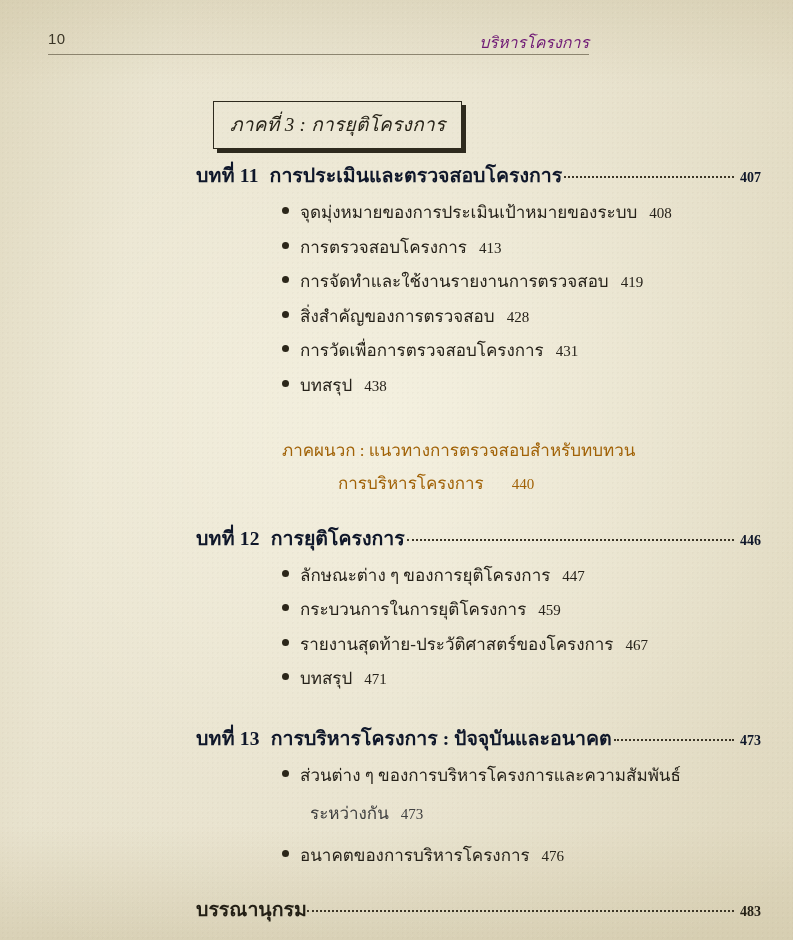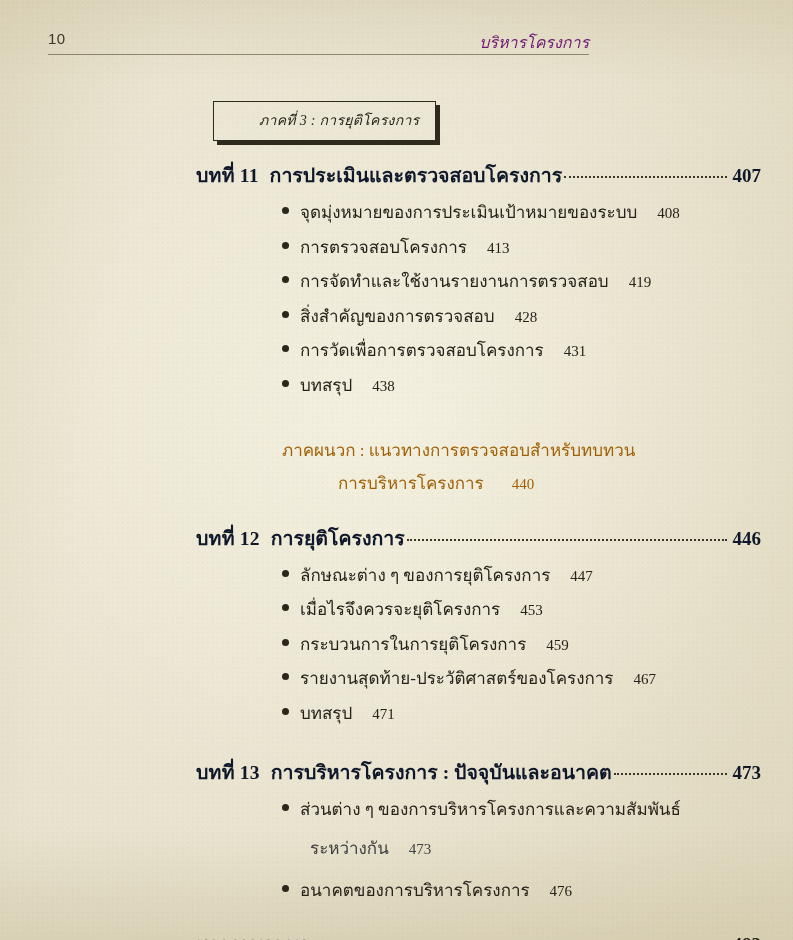--- a/index.html
+++ b/index.html
@@ -85,25 +85,24 @@
     left: 213px;
     top: 101px;
     padding: 7px 16px 9px 16px;
     border: 1.6px solid #2e2a1e;
     box-shadow: 4px 4px 0 0 #2e2a1e;
     background: rgba(255,255,255,0.04);
   }
   .part-box span {
     font-family: "Liberation Serif", serif;
     font-style: italic;
-    font-size: 14px;
+    font-size: 19px;
     color: #272318;
     letter-spacing: 0.3px;
     white-space: nowrap;
-    margin-left: 29px;
   }
 
   
   .toc {
     position: absolute;
     left: 196px;
     top: 160px;
     width: 565px;
   }
   .chapter {
@@ -135,21 +134,21 @@
   .leader::after {
     content: "";
     position: absolute;
     left: 0;
     right: 0;
     bottom: 4px;
     border-bottom: 2px dotted #3b3526;
   }
   .chap-page {
     padding-left: 6px;
-    font-size: 19px;
+    font-size: 14px;
     font-weight: bold;
   }
 
   
   ul.entries {
     list-style: none;
     margin: 7px 0 0 0;
     padding: 0 0 0 86px;
     text-align: right;
   }
@@ -170,21 +169,21 @@
     flex: 0 0 auto;
     position: relative;
     top: -4px;
   }
   .entry-text {
     white-space: nowrap;
   }
   .entry-page {
     font-family: "Liberation Serif", serif;
     font-size: 15px;
-    padding-left: 20px;
+    padding-left: 12px;
     white-space: nowrap;
   }
 
   
   .appendix {
     padding: 2px 0 0 86px;
     font-family: "Liberation Serif", serif;
     font-size: 17px;
     color: #a16207;
     margin-top: 36px;
@@ -302,25 +301,20 @@
         <span class="chap-page">446</span>
       </div>
       <ul class="entries">
         <li>
           <span class="bullet"></span>
           <span class="entry-text">ลักษณะต่าง ๆ ของการยุติโครงการ</span>
           <span class="entry-page">447</span>
         </li>
         <li>
           <span class="bullet"></span>
-          <span class="entry-text">เมื่อไรจึงควรจะยุติโครงการ</span>
-          <span class="entry-page">453</span>
-        </li>
-        <li>
-          <span class="bullet"></span>
           <span class="entry-text">กระบวนการในการยุติโครงการ</span>
           <span class="entry-page">459</span>
         </li>
         <li>
           <span class="bullet"></span>
           <span class="entry-text">รายงานสุดท้าย-ประวัติศาสตร์ของโครงการ</span>
           <span class="entry-page">467</span>
         </li>
         <li>
           <span class="bullet"></span>

